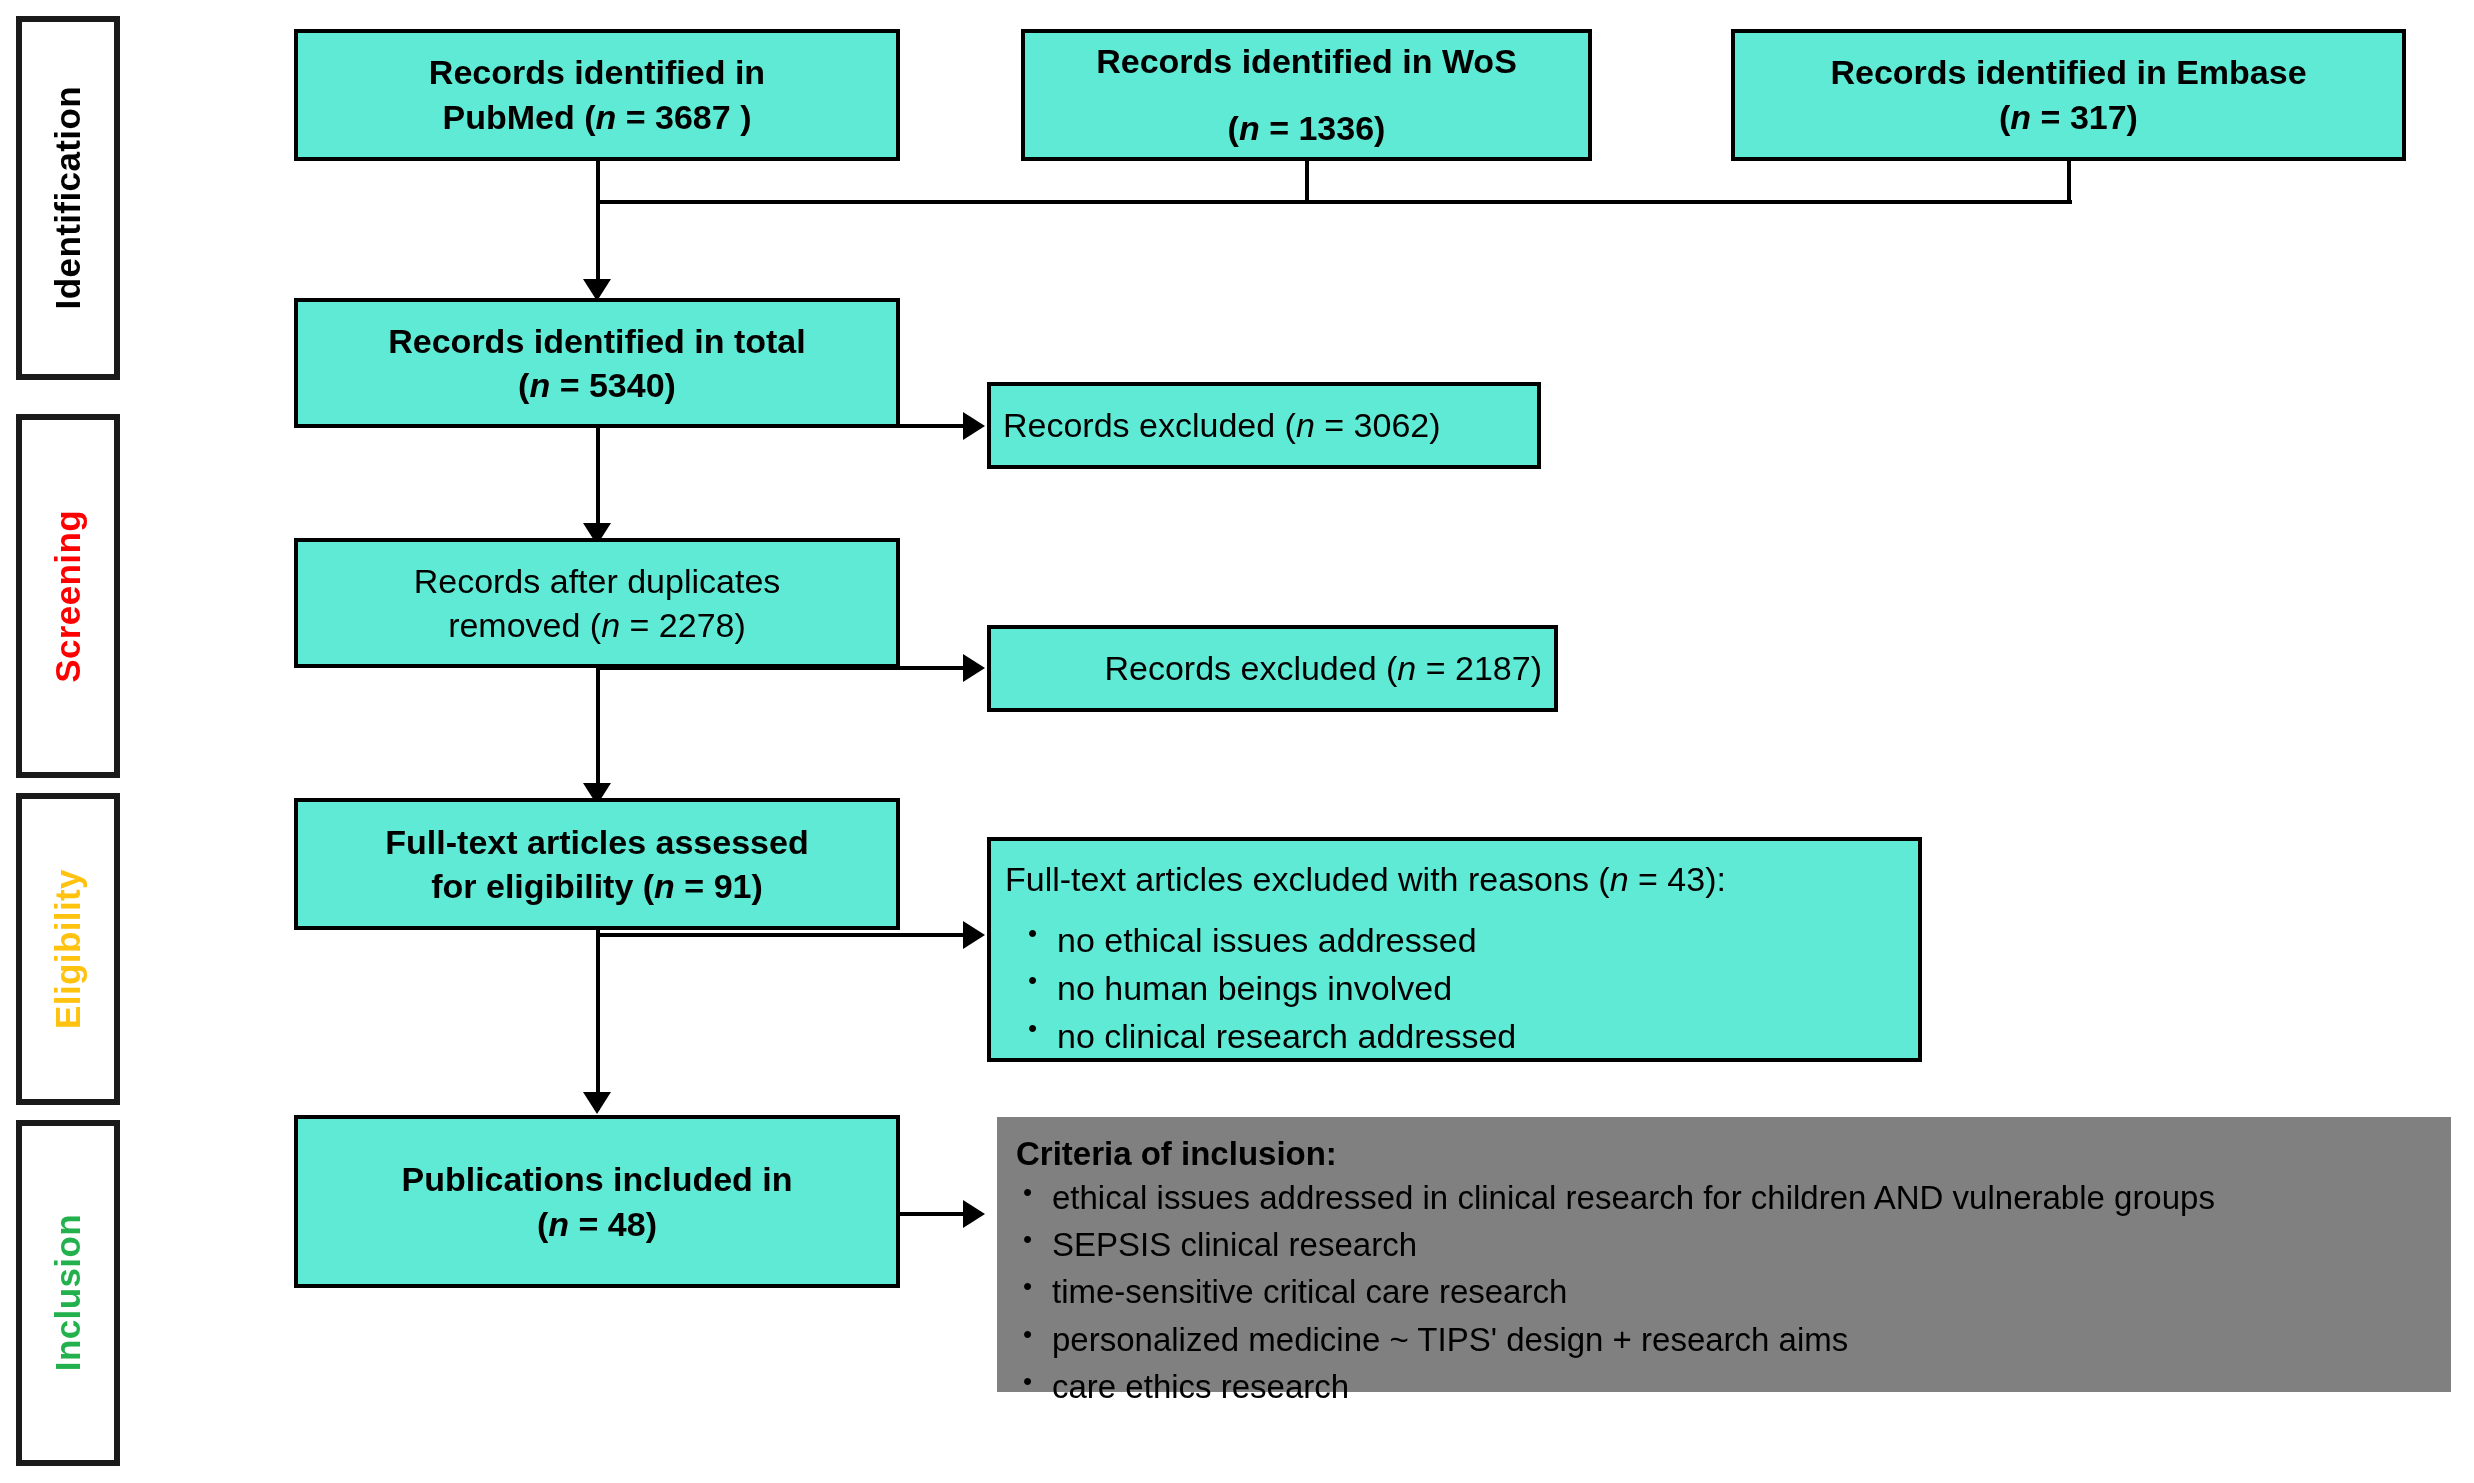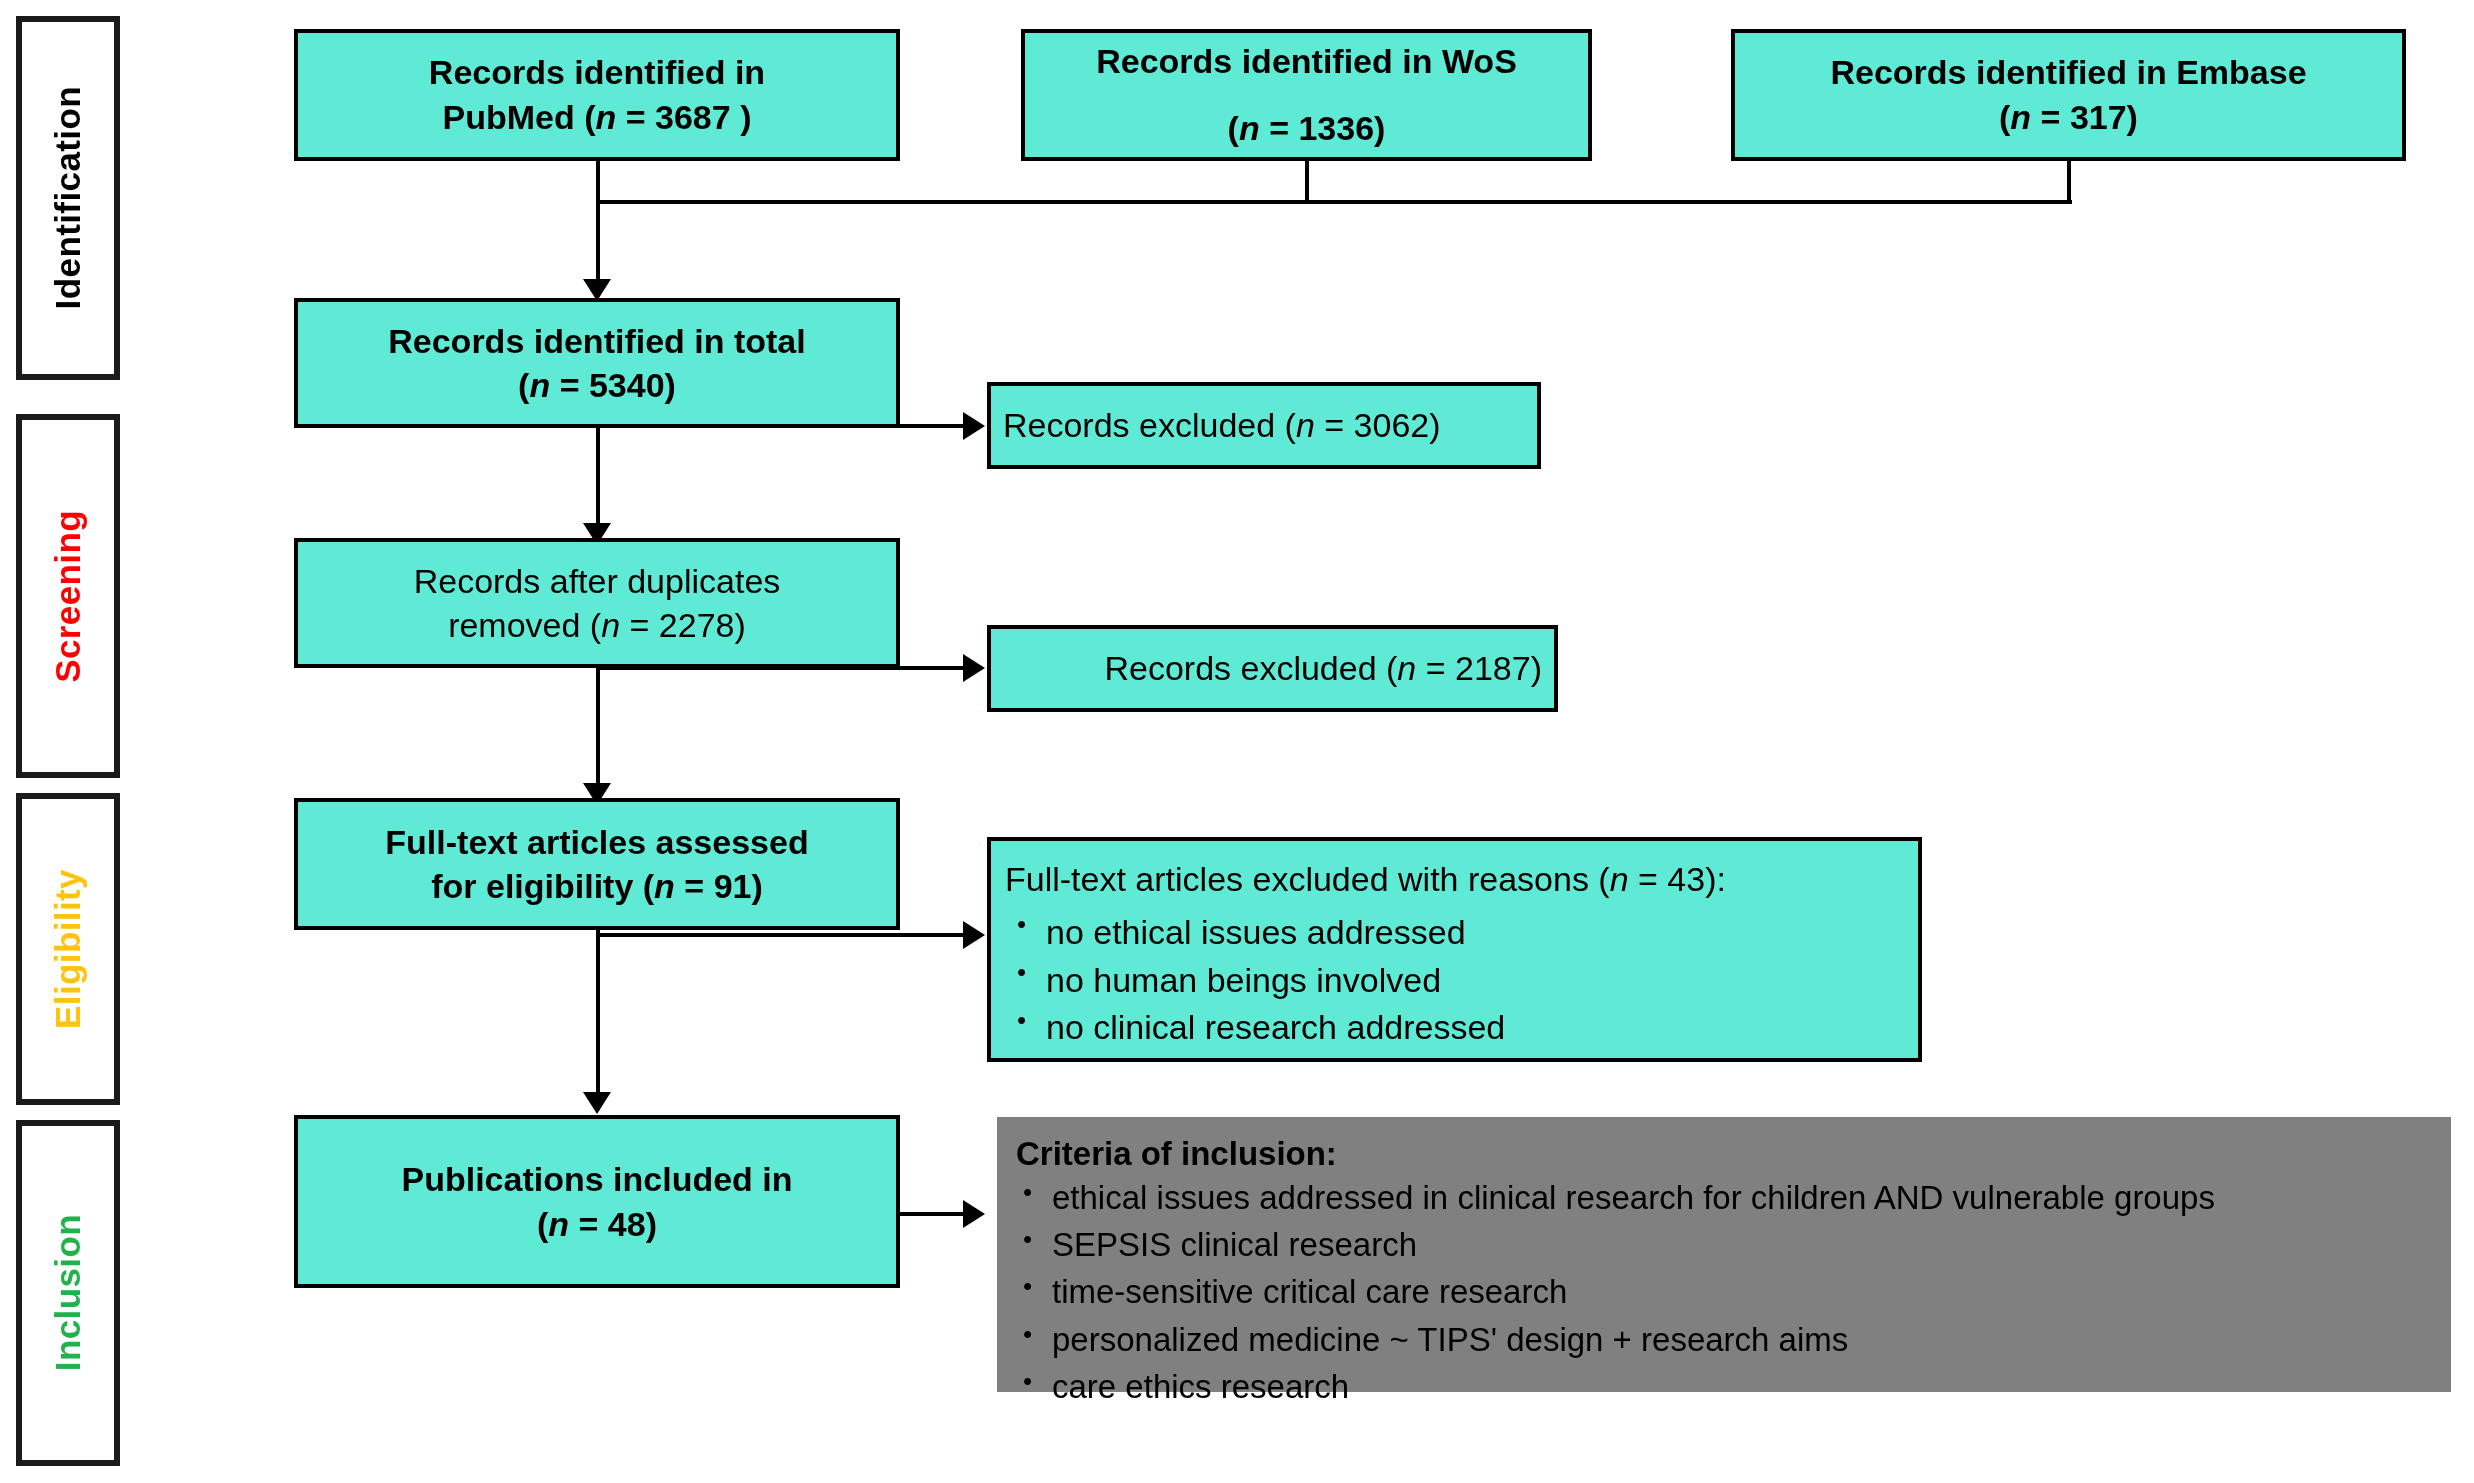--- a/index.html
+++ b/index.html
@@ -99,21 +99,21 @@
     font-size: 26px;
   }
 
   
   .reasons-title {
     font-size: 34px;
     line-height: 1.30;
     padding: 0 0 1.7px 14px;
   }
   .reasons-list {
-    margin: 5px;
+    margin: 16px;
     padding: 0;
     list-style: none;
   }
   .reasons-list li {
     font-size: 34px;
     line-height: 1.30;
     padding-left: 50px;
     position: relative;
     margin-bottom: 3.5px;
   }

